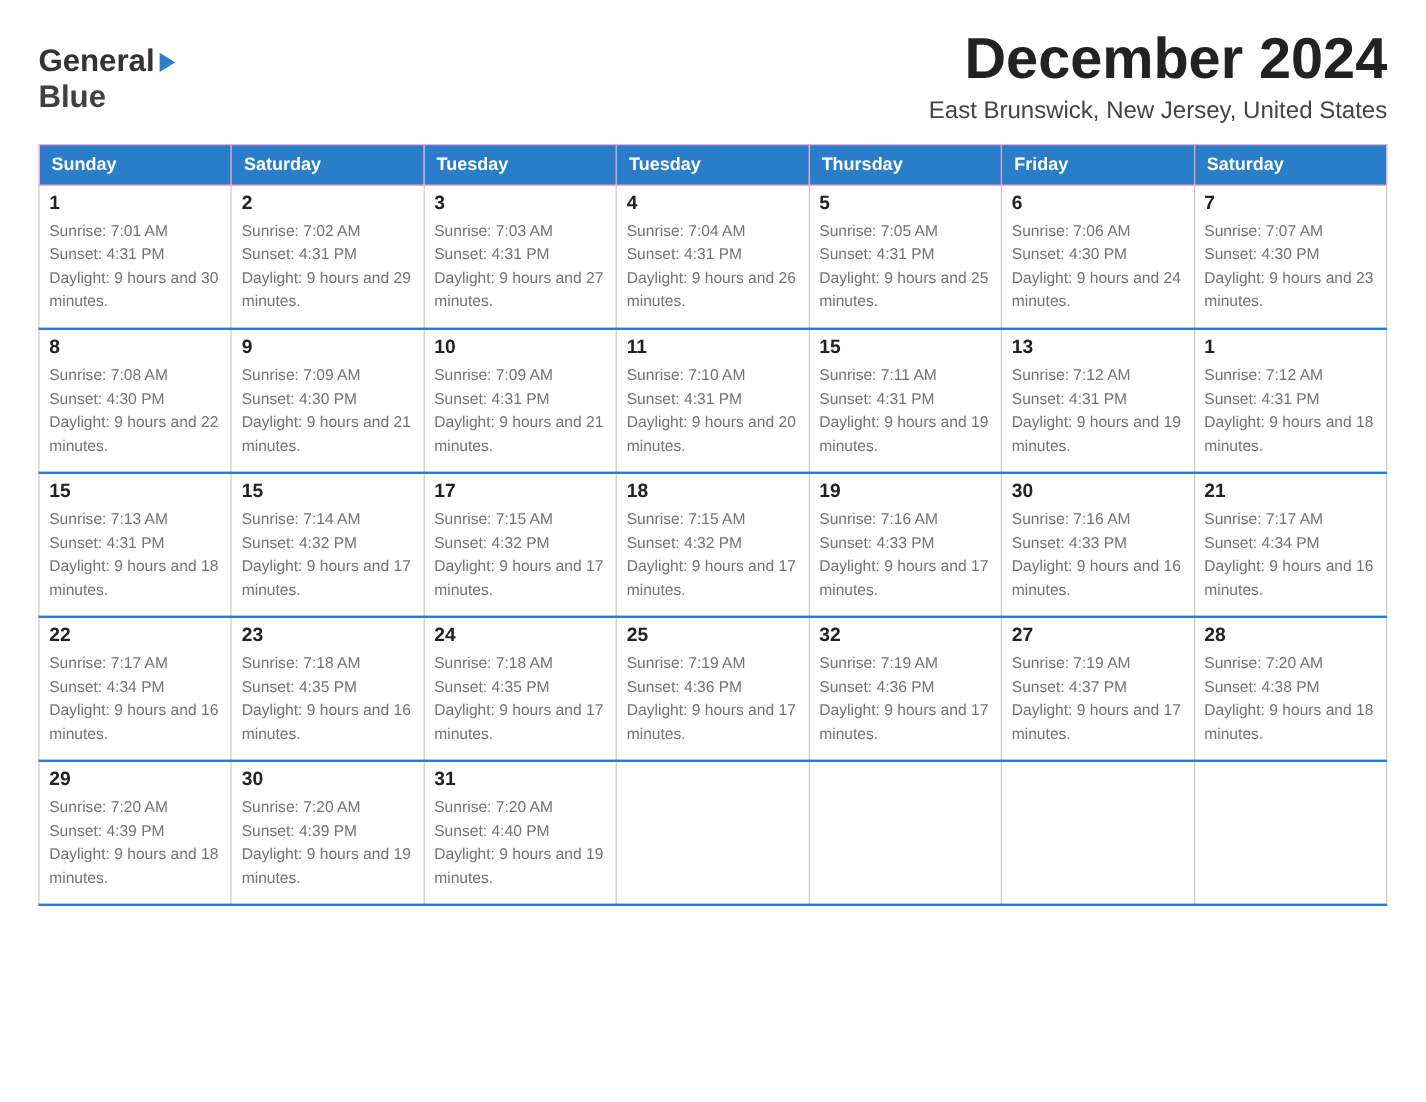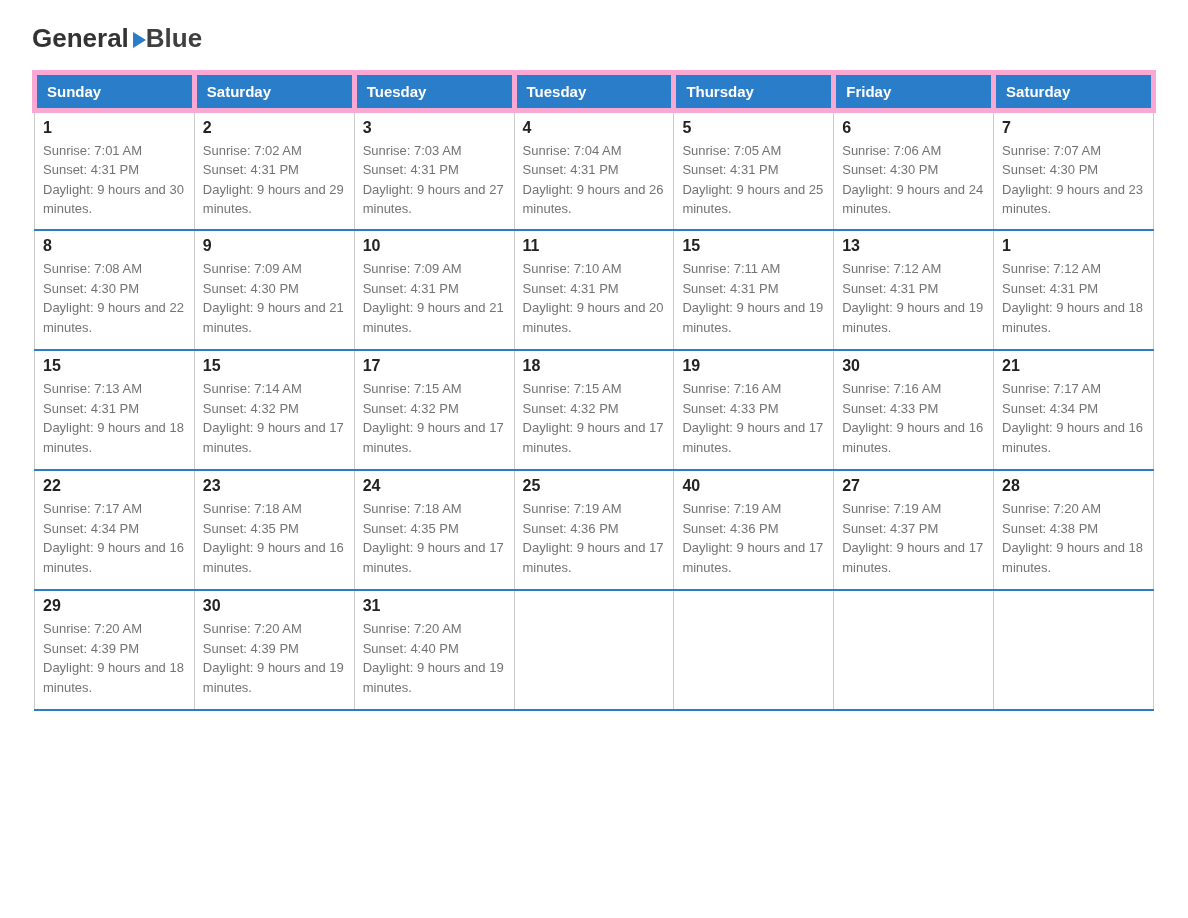--- a/index.html
+++ b/index.html
@@ -11,21 +11,23 @@
       min-height: 918px;
     }
     .header-area {
       display: flex;
       justify-content: space-between;
       align-items: flex-start;
       margin-bottom: 16px;
     }
     .logo {
       display: flex;
+      flex-direction: column;
       align-items: flex-start;
+      margin-top: 12px;
     }
     .title-area {
       text-align: right;
     }
     .month-title {
       font-size: 48px;
       font-weight: bold;
       color: #222;
       line-height: 1.1;
     }
@@ -39,21 +41,21 @@
       border-collapse: collapse;
       table-layout: fixed;
     }
     .calendar-table thead tr th {
       background-color: #2a7dc9;
       color: #fff;
       font-size: 15px;
       font-weight: bold;
       padding: 8px 10px;
       text-align: left;
-      border: 5px solid #f9a8d4;
+      border: 1px solid #f9a8d4;
     }
     .calendar-table tbody tr td {
       border: 1px solid #ccc;
       vertical-align: top;
       padding: 6px 8px;
       font-size: 13px;
       color: #333;
       min-height: 90px;
       height: 120px;
     }
@@ -95,20 +97,24 @@
 
 <div class="header-area">
   <div class="logo">
     <div class="logo-line1">
       General<span style="display:inline-block;width:0;height:0;border-left:13px solid #2a7dc9;border-top:8px solid transparent;border-bottom:8px solid transparent;margin-left:4px;position:relative;top:1px;"></span>
     </div>
     <div class="logo-line2">
       <span style="color:#404040;font-size:26px;font-weight:bold;">Blue</span>
     </div>
   </div>
+  <div class="title-area">
+    <div class="month-title">December 2024</div>
+    <div class="location-subtitle">East Brunswick, New Jersey, United States</div>
+  </div>
 </div>
 
 <table class="calendar-table">
   <thead>
     <tr>
     <th>Sunday</th>
         <th>Saturday</th>
         <th>Tuesday</th>
         <th>Tuesday</th>
         <th>Thursday</th>
@@ -218,21 +224,21 @@
         </td>
         <td>
           <span class="day-number">24</span>
           <div class="day-info">Sunrise: 7:18 AM<br>Sunset: 4:35 PM<br>Daylight: 9 hours and 17 minutes.</div>
         </td>
         <td>
           <span class="day-number">25</span>
           <div class="day-info">Sunrise: 7:19 AM<br>Sunset: 4:36 PM<br>Daylight: 9 hours and 17 minutes.</div>
         </td>
         <td>
-          <span class="day-number">40</span>
+          <span class="day-number">32</span>
           <div class="day-info">Sunrise: 7:19 AM<br>Sunset: 4:36 PM<br>Daylight: 9 hours and 17 minutes.</div>
         </td>
         <td>
           <span class="day-number">27</span>
           <div class="day-info">Sunrise: 7:19 AM<br>Sunset: 4:37 PM<br>Daylight: 9 hours and 17 minutes.</div>
         </td>
         <td>
           <span class="day-number">28</span>
           <div class="day-info">Sunrise: 7:20 AM<br>Sunset: 4:38 PM<br>Daylight: 9 hours and 18 minutes.</div>
         </td>

